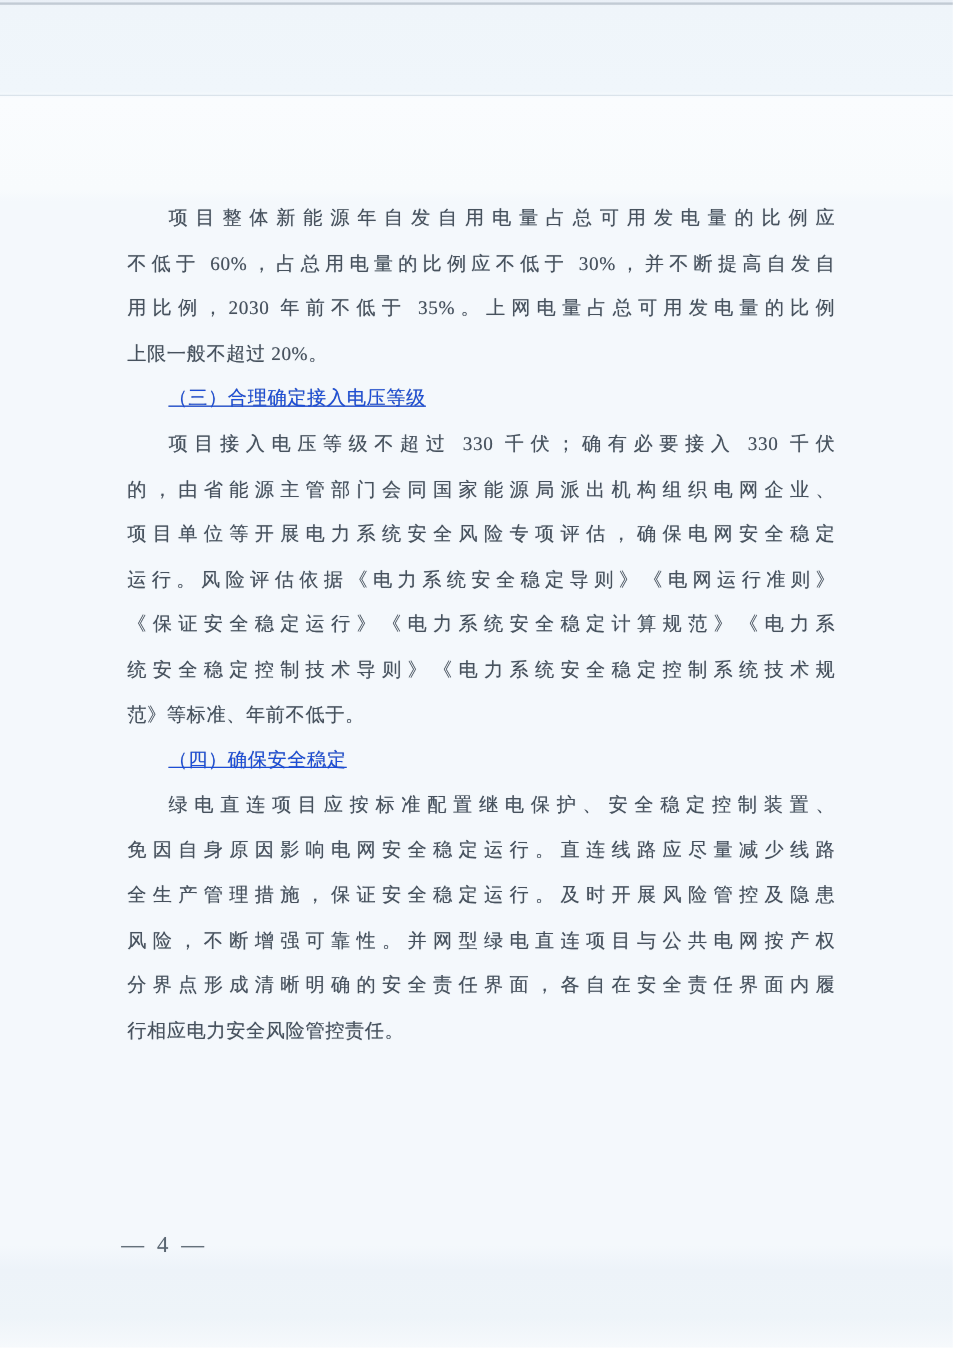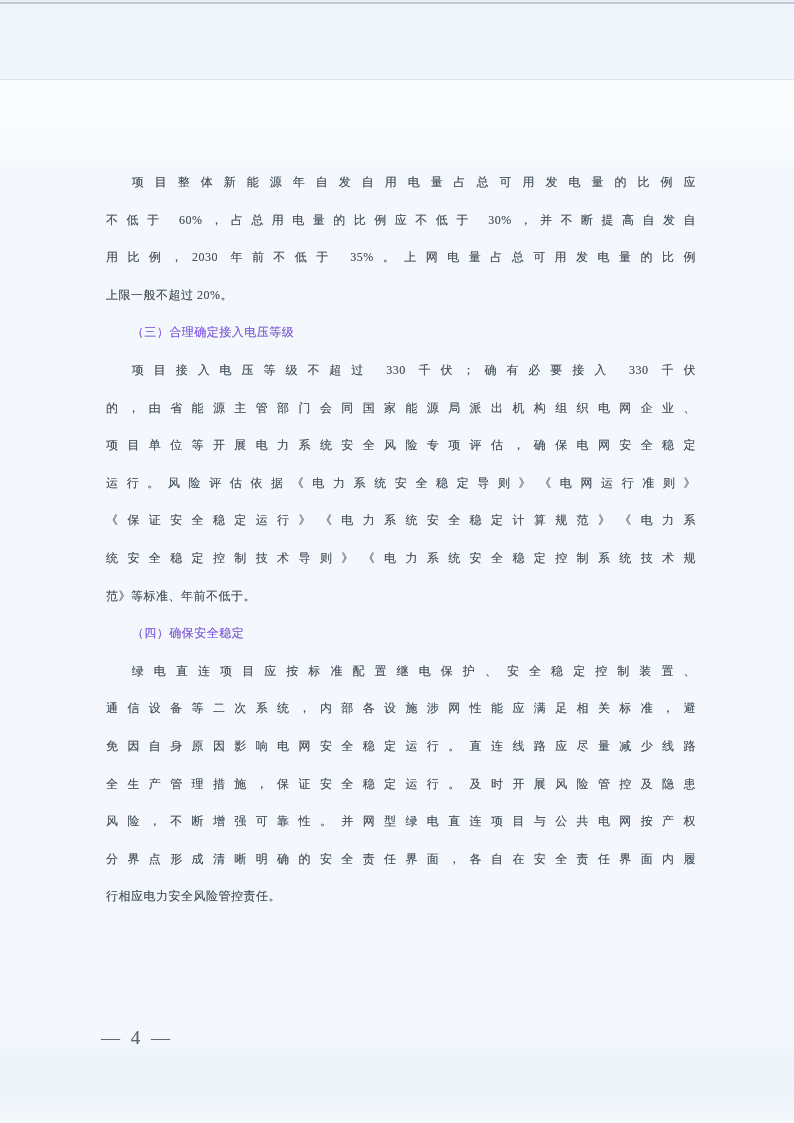--- a/index.html
+++ b/index.html
@@ -43,21 +43,21 @@
     height: 1px;
     background: rgba(170, 186, 200, 0.35);
   }
 
   .text-block {
     position: absolute;
     left: 106px;
     top: 164px;
     width: 590px;
     color: #47525e;
-    font-size: 12px;
+    font-size: 16px;
     letter-spacing: 0.5px;
     text-shadow: 0 0 0.6px rgba(71, 82, 94, 0.55);
   }
 
   .ln {
     height: 37.6px;
     line-height: 37.6px;
     white-space: nowrap;
   }
 
@@ -67,21 +67,22 @@
     text-align: justify;
     text-align-last: justify;
     text-justify: inter-ideograph;
   }
 
   .ln.first, .ln.heading {
     text-indent: 2.15em;
   }
 
   .ln.heading {
-    color: #8b5cf6;
+    color: #1d4ed8;
+    text-decoration: underline;
   }
 
   .page-number {
     position: absolute;
     left: 101px;
     top: 1023px;
     height: 30px;
     line-height: 30px;
     font-size: 19px;
     letter-spacing: 3px;
@@ -103,21 +104,20 @@
   <div class="ln heading">（三）合理确定接入电压等级</div>
   <div class="ln first">项目接入电压等级不超过 330 千伏；确有必要接入 330 千伏</div>
   <div class="ln mid">的，由省能源主管部门会同国家能源局派出机构组织电网企业、</div>
   <div class="ln mid">项目单位等开展电力系统安全风险专项评估，确保电网安全稳定</div>
   <div class="ln mid">运行。风险评估依据《电力系统安全稳定导则》《电网运行准则》</div>
   <div class="ln mid">《保证安全稳定运行》《电力系统安全稳定计算规范》《电力系</div>
   <div class="ln mid">统安全稳定控制技术导则》《电力系统安全稳定控制系统技术规</div>
   <div class="ln last">范》等标准、年前不低于。</div>
   <div class="ln heading">（四）确保安全稳定</div>
   <div class="ln first">绿电直连项目应按标准配置继电保护、安全稳定控制装置、</div>
-  <div class="ln mid">通信设备等二次系统，内部各设施涉网性能应满足相关标准，避</div>
   <div class="ln mid">免因自身原因影响电网安全稳定运行。直连线路应尽量减少线路</div>
   <div class="ln mid">全生产管理措施，保证安全稳定运行。及时开展风险管控及隐患</div>
   <div class="ln mid">风险，不断增强可靠性。并网型绿电直连项目与公共电网按产权</div>
   <div class="ln mid">分界点形成清晰明确的安全责任界面，各自在安全责任界面内履</div>
   <div class="ln last">行相应电力安全风险管控责任。</div>
 </div>
 
 <div class="page-number">— 4 —</div>
 
 </body></html>

